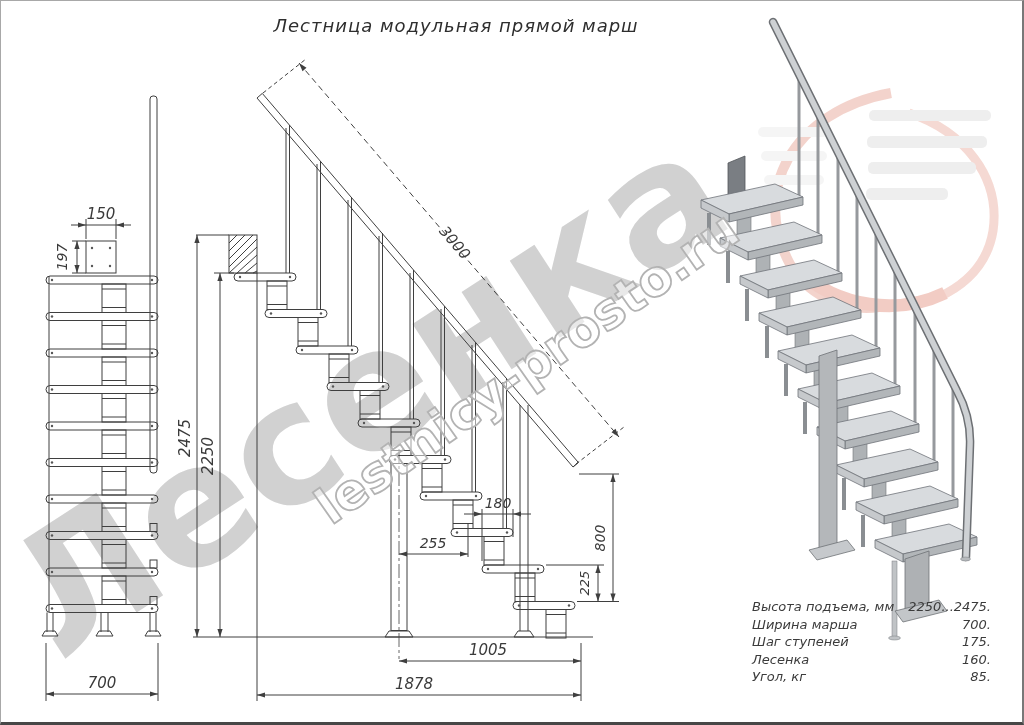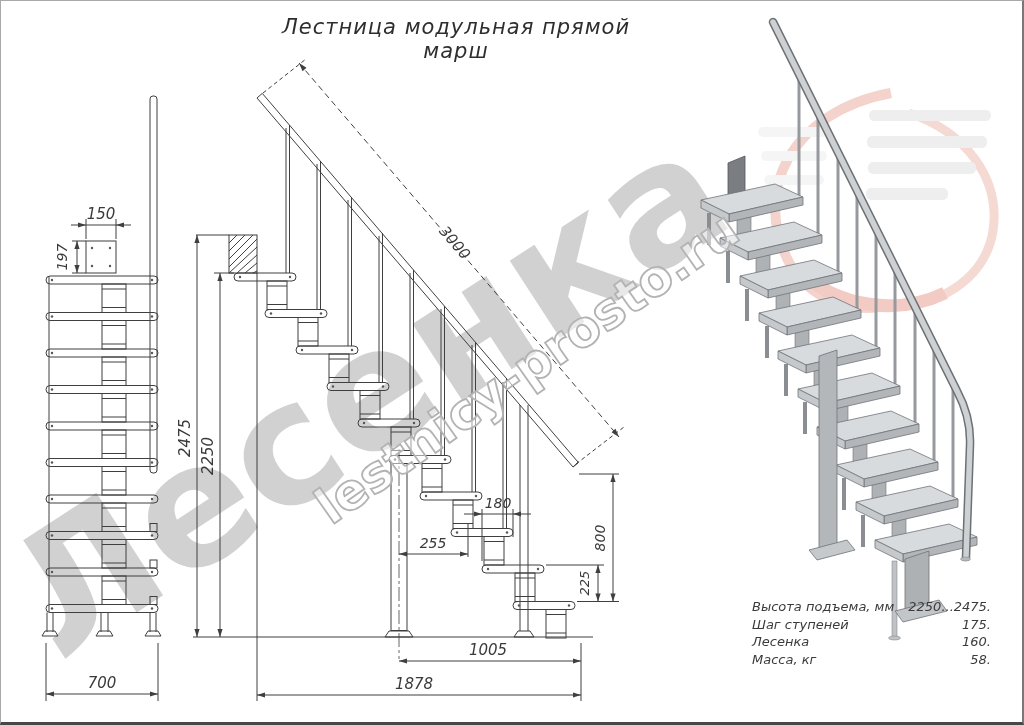--- a/index.html
+++ b/index.html
@@ -4,21 +4,21 @@
 <style>
   html,body{margin:0;padding:0;background:#fff;}
   .page{
     position:relative;width:1024px;height:725px;box-sizing:border-box;
     background:#fff;overflow:hidden;
     border:1px solid #a8a8a8;border-right:2px solid #787878;border-bottom:3px solid #474747;
     font-family:"DejaVu Sans",sans-serif;
   }
   .title{
     position:absolute;top:14px;left:250px;width:410px;text-align:center;
-    font-style:italic;font-size:21px;letter-spacing:1px;color:#2e2e2e;
+    font-style:italic;font-size:18px;letter-spacing:1px;color:#2e2e2e;
     font-family:"DejaVu Sans",sans-serif;
   }
   svg.drawing{position:absolute;left:0;top:0;}
   .spec{
     position:absolute;left:751px;top:597px;width:239px;
     font-style:italic;font-size:13px;color:#3b3b3b;line-height:17.6px;
     font-family:"DejaVu Sans",sans-serif;
   }
   .spec-row{display:flex;justify-content:space-between;}
   .spec-row .v{text-align:right;}
@@ -365,26 +365,30 @@
 
     <text x="330" y="525" transform="rotate(-35 330 525)" font-size="50" font-weight="bold" fill="rgba(255,255,255,0.5)" stroke="#b3b3b3" stroke-width="1.8">lestnicy-prosto.ru</text>
   </svg>
 
   <div class="spec">
     <div class="spec-row">
       <span class="l">Высота подъема, мм</span>
       <span class="v">2250...2475.</span>
     </div>
     <div class="spec-row">
+      <span class="l">Ширина марша</span>
+      <span class="v">700.</span>
+    </div>
+    <div class="spec-row">
       <span class="l">Шаг ступеней</span>
       <span class="v">175.</span>
     </div>
     <div class="spec-row">
       <span class="l">Лесенка</span>
       <span class="v">160.</span>
     </div>
     <div class="spec-row">
-      <span class="l">Масса, кг</span>
-      <span class="v">58.</span>
+      <span class="l">Угол, кг</span>
+      <span class="v">85.</span>
     </div>
   </div>
 
 </div>
 
 </body></html>

